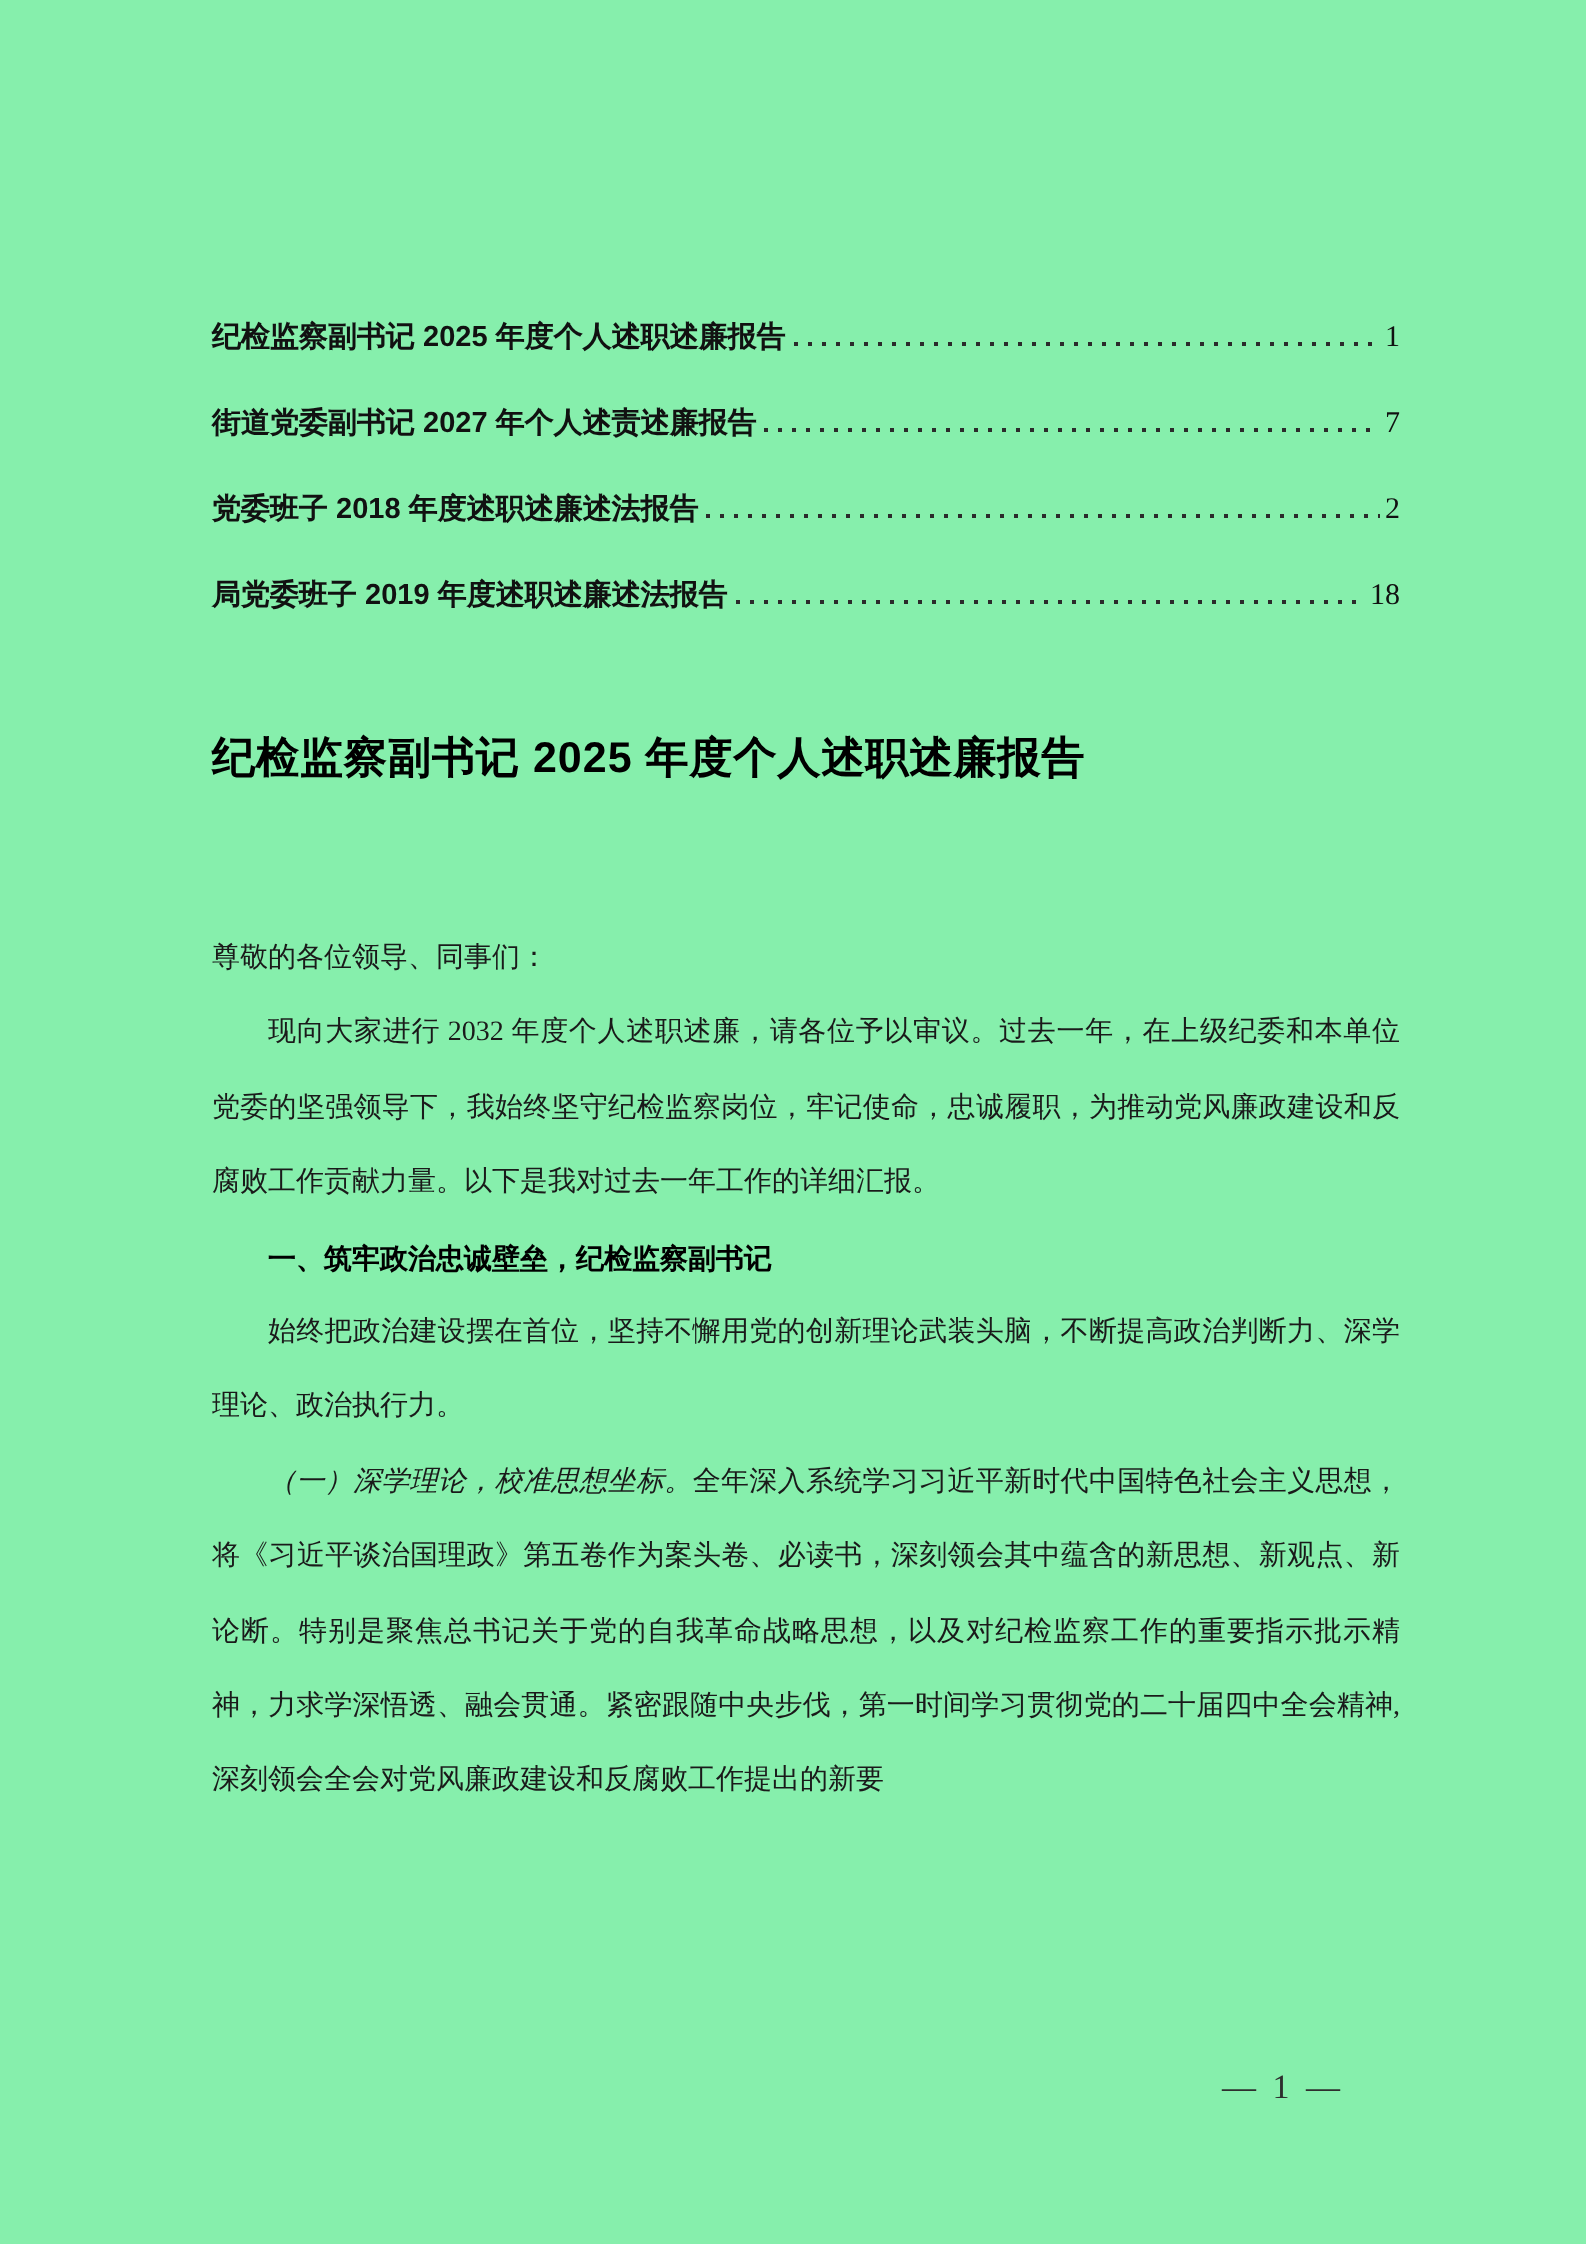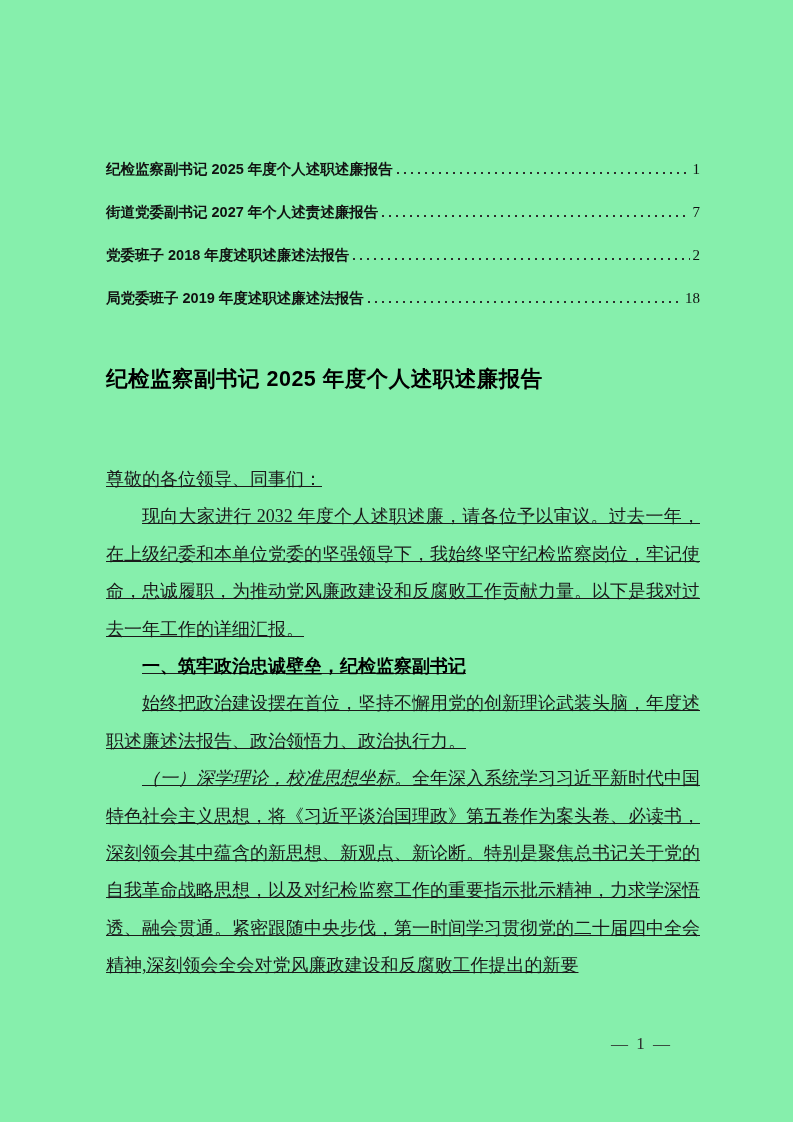--- a/index.html
+++ b/index.html
@@ -58,25 +58,24 @@
     letter-spacing: 0.5px;
     color: #000;
     white-space: nowrap;
   }
   
   .doc-body {
     position: absolute;
     left: 106px;
     top: 461px;
     width: 594px;
-    font-size: 18px;
+    font-size: 14px;
     line-height: 37.4px;
     text-align: justify;
     color: #1a1a1a;
-    text-decoration: underline;
   }
   .doc-body p { margin: 0; }
   .salutation { text-indent: 0; }
   .para { text-indent: 2em; }
   .sec-heading {
     text-indent: 2em;
     font-family: "Liberation Sans", "DejaVu Sans", sans-serif;
     font-weight: bold;
     color: #000;
   }
@@ -120,19 +119,19 @@
       <span class="toc-page">18</span>
     </div>
   </div>
 
   <h1 class="doc-title">纪检监察副书记 2025 年度个人述职述廉报告</h1>
 
   <div class="doc-body">
     <p class="salutation">尊敬的各位领导、同事们：</p>
     <p class="para">现向大家进行 2032 年度个人述职述廉，请各位予以审议。过去一年，在上级纪委和本单位党委的坚强领导下，我始终坚守纪检监察岗位，牢记使命，忠诚履职，为推动党风廉政建设和反腐败工作贡献力量。以下是我对过去一年工作的详细汇报。</p>
     <p class="sec-heading">一、筑牢政治忠诚壁垒，纪检监察副书记</p>
-    <p class="para">始终把政治建设摆在首位，坚持不懈用党的创新理论武装头脑，年度述职述廉述法报告、政治领悟力、政治执行力。</p>
+    <p class="para">始终把政治建设摆在首位，坚持不懈用党的创新理论武装头脑，不断提高政治判断力、深学理论、政治执行力。</p>
     <p class="para"><span class="lead-in">（一）深学理论，校准思想坐标。</span><span>全年深入系统学习习近平新时代中国特色社会主义思想，将《习近平谈治国理政》第五卷作为案头卷、必读书，深刻领会其中蕴含的新思想、新观点、新论断。特别是聚焦总书记关于党的自我革命战略思想，以及对纪检监察工作的重要指示批示精神，力求学深悟透、融会贯通。紧密跟随中央步伐，第一时间学习贯彻党的二十届四中全会精神,深刻领会全会对党风廉政建设和反腐败工作提出的新要</span></p>
   </div>
 
   <div class="page-footer">— 1 —</div>
 
 </div>
 
 </body></html>

